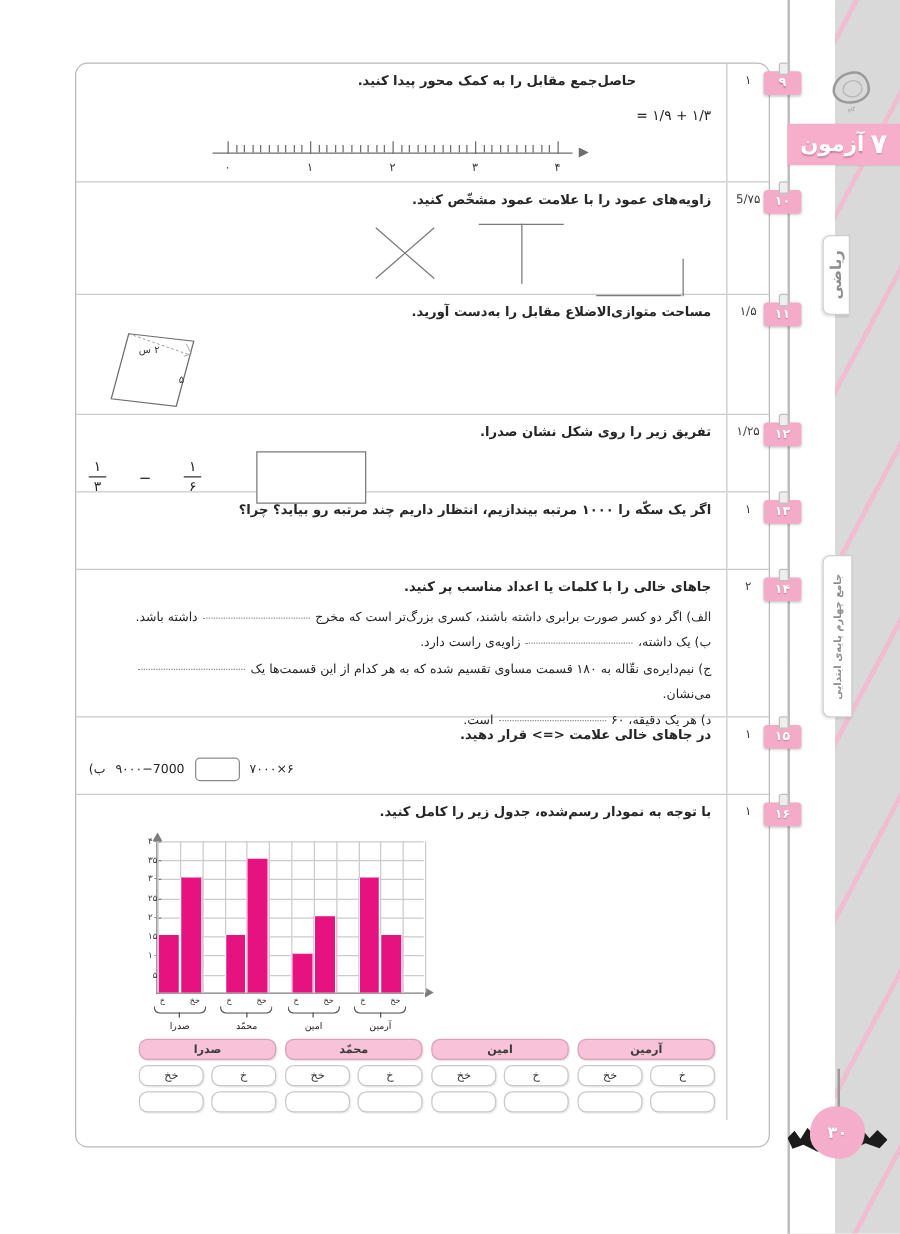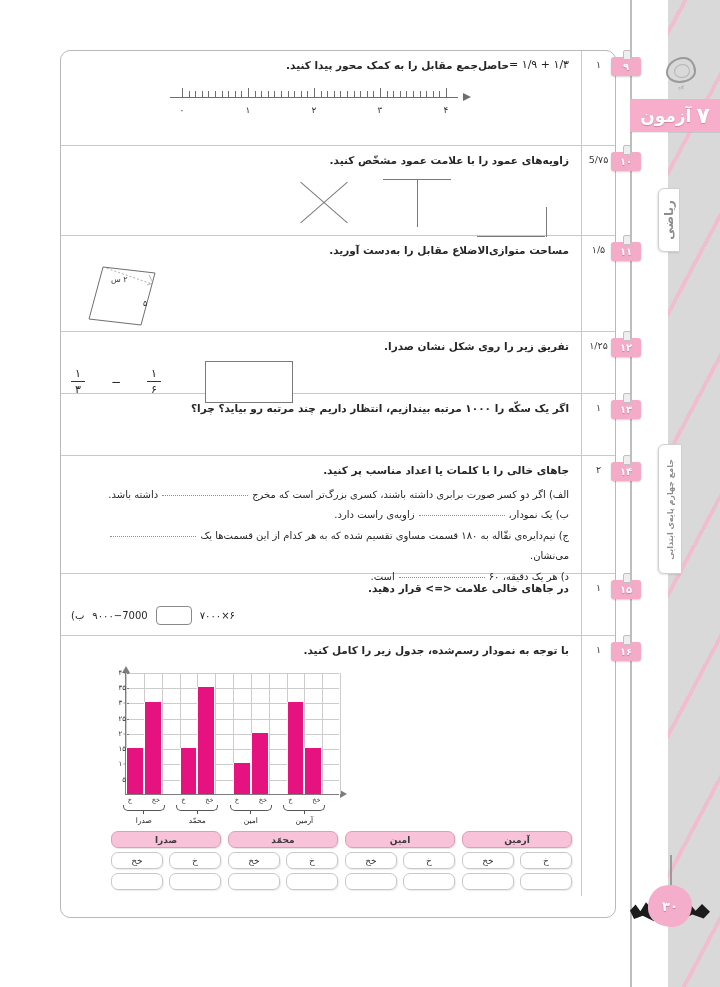--- a/index.html
+++ b/index.html
@@ -394,21 +394,21 @@
     flex: 1; height: 17px;
     background: #ffffff;
     border: 1px solid #c8c8c8;
     border-radius: 7px;
     display: flex; align-items: center; justify-content: center;
     font-size: 9px; color: #333;
     box-shadow: 1px 1px 1px rgba(0,0,0,.08);
   }
   .ans-cell.empty { }
 
-  .eq-text { font-size: 11px; color: #222; }
+  .eq-text { font-size: 11px; color: #222; margin-top: 28px; }
 </style>
 </head>
 <body>
 
 <div id="page">
 
   <div class="spine">
     <div class="spine-stripes"></div>
   </div>
   <div class="spine-inner-white"></div>
@@ -572,21 +572,21 @@
         </div>
       </div>
 
       <div class="row" style="height:118px;">
         <div class="qbadge">۱۴</div>
         <div class="score-cell">۲</div>
         <div class="q-body">
           <div class="q-prompt">جاهای خالی را با کلمات یا اعداد مناسب پر کنید.</div>
           <div class="blanks" id="blank-list">
               <div class="blank-line"><span>الف) اگر دو کسر صورت برابری داشته باشند، کسری بزرگ‌تر است که مخرج</span><span class="dots"></span><span>داشته باشد.</span></div>
-              <div class="blank-line"><span>ب) یک نمودار،</span><span class="dots"></span><span>زاویه‌ی راست دارد.</span></div>
+              <div class="blank-line"><span>ب) یک داشته،</span><span class="dots"></span><span>زاویه‌ی راست دارد.</span></div>
               <div class="blank-line"><span>ج) نیم‌دایره‌ی نقّاله به ۱۸۰ قسمت مساوی تقسیم شده که به هر کدام از این قسمت‌ها یک</span><span class="dots"></span><span>می‌نشان.</span></div>
               <div class="blank-line"><span>د) هر یک دقیقه، ۶۰</span><span class="dots"></span><span>است.</span></div>
             </div>
         </div>
       </div>
 
       <div class="row" style="height:62px;">
         <div class="qbadge">۱۵</div>
         <div class="score-cell">۱</div>
         <div class="q-body">

